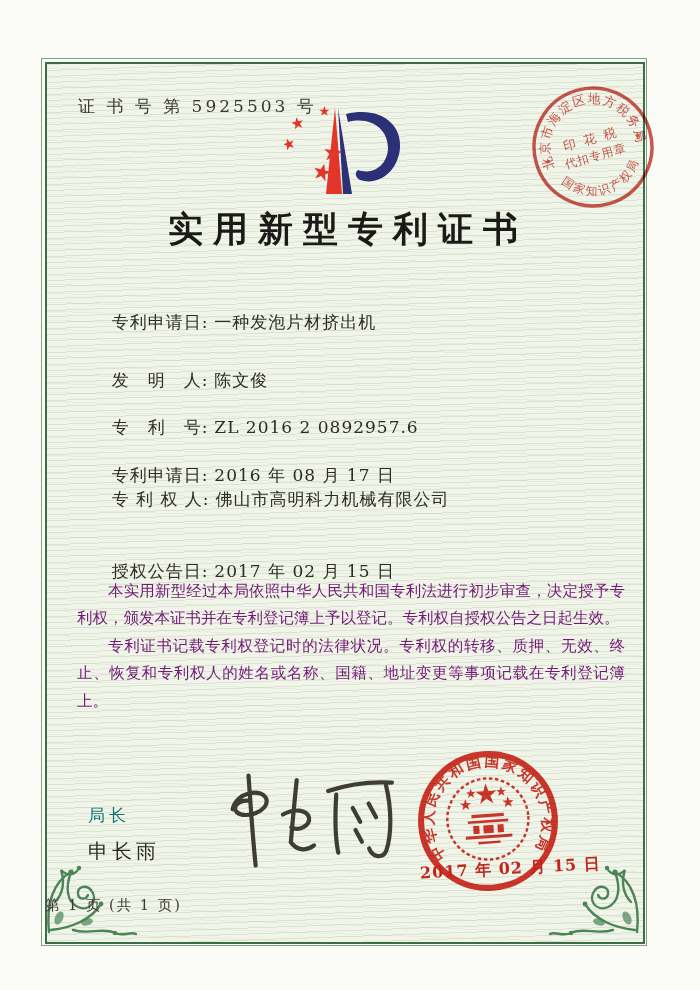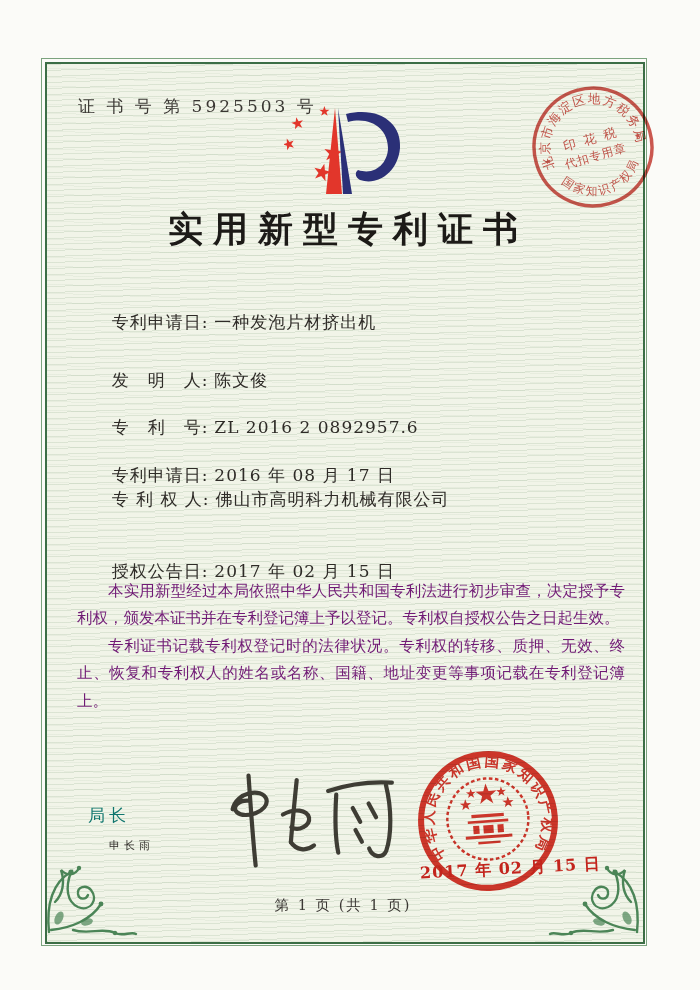--- a/index.html
+++ b/index.html
@@ -31,31 +31,31 @@
   .field{
     position:absolute;left:86px;font-size:17px;color:#2e2b27;letter-spacing:1px;white-space:pre;
   }
   .field .val{margin-left:6px;}
   .body-text{
     position:absolute;left:77px;top:578px;width:548px;
     font-size:15.5px;line-height:27.4px;color:#701a75;text-align:justify;
   }
   .body-text p{margin:0;text-indent:2em;}
   .sig-title{position:absolute;left:88px;top:804px;font-size:17px;letter-spacing:4px;color:#0f766e;}
-  .sig-name{position:absolute;left:88px;top:838px;font-size:11px;letter-spacing:4px;color:#2e2b27;margin-left:21px;}
+  .sig-name{position:absolute;left:88px;top:838px;font-size:20px;letter-spacing:4px;color:#2e2b27;}
   .signature-svg{position:absolute;left:195px;top:762px;transform:rotate(-2deg);}
   .seal-svg{position:absolute;left:412px;top:745px;mix-blend-mode:multiply;opacity:.93;}
   .seal-date{
     position:absolute;left:420px;top:859px;width:170px;font-size:16px;font-weight:600;
     color:#c3241c;letter-spacing:1px;transform:rotate(-3deg);white-space:pre;
   }
   .stamp-svg{position:absolute;left:528px;top:82px;mix-blend-mode:multiply;opacity:.88;}
   .logo-svg{position:absolute;left:284px;top:106px;}
   .footer{
-    position:absolute;left:45px;top:896px;width:596px;text-align:center;
+    position:absolute;left:45px;top:896px;width:596px;
     font-size:14.5px;letter-spacing:2px;color:#3a3733;
   }
   .flourish{position:absolute;}
   .flourish.bl{left:43px;top:832px;}
   .flourish.br{right:57px;top:832px;transform:scaleX(-1);}
   svg text{font-family:"DejaVu Serif","Liberation Serif",serif;}
 </style>
 </head>
 <body>
 

